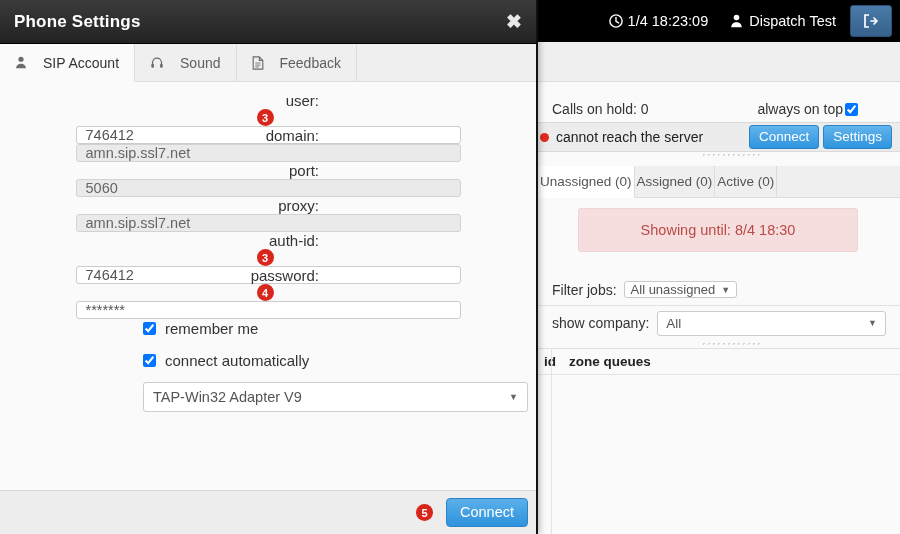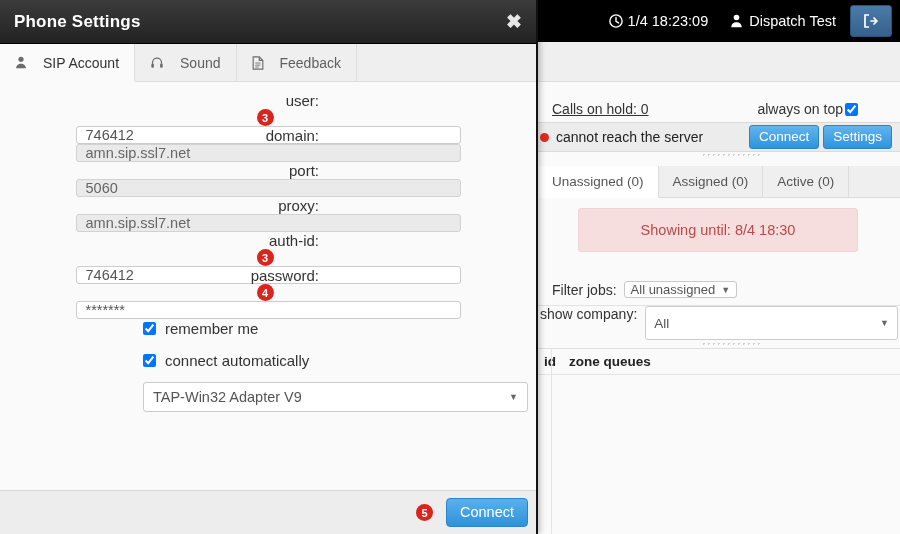--- a/index.html
+++ b/index.html
@@ -49,21 +49,21 @@
   .app-body {
     position: absolute; left: 0; top: 82px; width: 900px; height: 452px;
     background: #fafafa;
   }
 
   
   .status-row {
     position: absolute; left: 0; top: 96px; width: 900px; height: 26px;
     display: flex; align-items: center; font-size: 14px; color: #333;
   }
-  .calls-hold { position: absolute; left: 552px; text-decoration: underline; }
+  .calls-hold { position: absolute; left: 552px; }
   .always-top { position: absolute; right: 42px; display: flex; align-items: center; gap: 2px; }
   .cb { width: 13px; height: 13px; }
 
   .conn-bar {
     position: absolute; left: 0; top: 122px; width: 900px; height: 30px;
     background: #ececec; border-top: 1px solid #dadada; border-bottom: 1px solid #dadada;
     display: flex; align-items: center;
   }
   .conn-dot {
     width: 9px; height: 9px; border-radius: 50%; background: #e02b20;
@@ -82,21 +82,21 @@
     position: absolute; height: 7px; width: 62px;
     background-image: radial-gradient(#cfcfcf 1px, transparent 1px);
     background-size: 5px 5px;
   }
 
   .sub-tabs {
     position: absolute; left: 538px; top: 166px; width: 362px; height: 32px;
     background: #efefef; border-bottom: 1px solid #dcdcdc; display: flex;
   }
   .sub-tab {
-    padding: 0 14px; display: flex; align-items: center; font-size: 13.5px;
+    padding: 0 2px; display: flex; align-items: center; font-size: 13.5px;
     color: #555; border-right: 1px solid #dcdcdc; cursor: pointer;
   }
   .sub-tab.active { background: #fff; margin-bottom: -1px; border-bottom: 1px solid #fff; }
 
   .alert-pink {
     position: absolute; left: 578px; top: 208px; width: 280px; height: 44px;
     background: #f6dede; border: 1px solid #eed3d7; border-radius: 3px;
     color: #b94a48; font-size: 14.5px;
     display: flex; align-items: center; justify-content: center;
   }
@@ -107,21 +107,21 @@
     border-bottom: 1px solid #e2e2e2;
   }
   .filter-label { font-size: 14px; color: #333; }
   .mini-select {
     border: 1px solid #c9c9c9; border-radius: 3px; background: #fff;
     font-size: 13px; color: #555; padding: 0 6px;
     display: flex; align-items: center; gap: 6px; cursor: pointer;
   }
   .company-row {
     position: absolute; left: 538px; top: 306px; width: 362px; height: 34px;
-    display: flex; padding: 0 2px; gap: 8px;
+    display: flex; align-items: center; padding: 0 14px; gap: 8px;
     background: #fafafa;
   }
   .wide-select {
     flex: 1; border: 1px solid #ccc; border-radius: 3px; background: #fff;
     font-size: 13.5px; color: #555; padding: 4px 8px;
     display: flex; align-items: center; justify-content: space-between; cursor: pointer;
   }
   .caret { font-size: 9px; color: #666; }
 
   .table-head {

